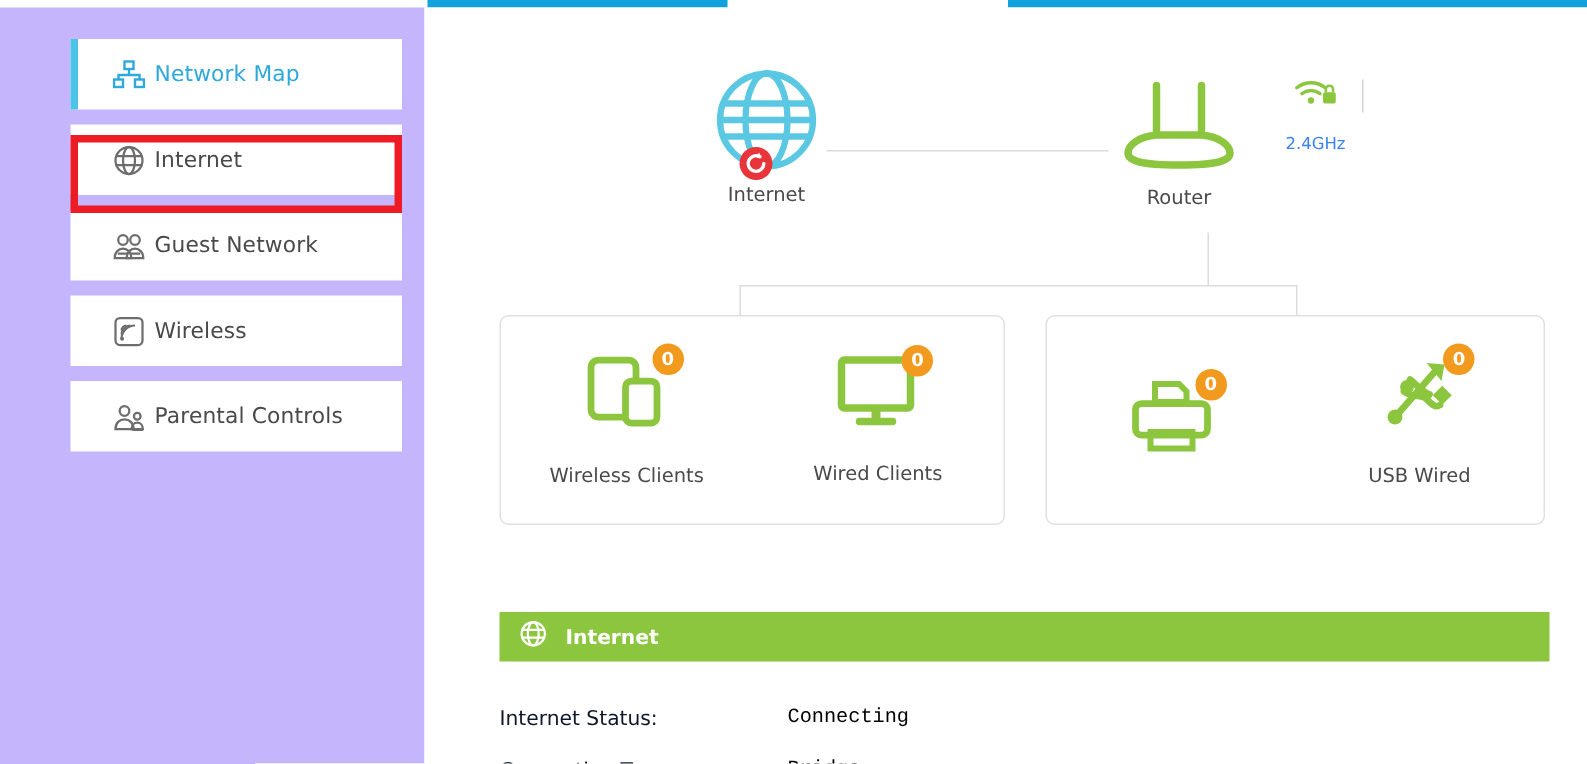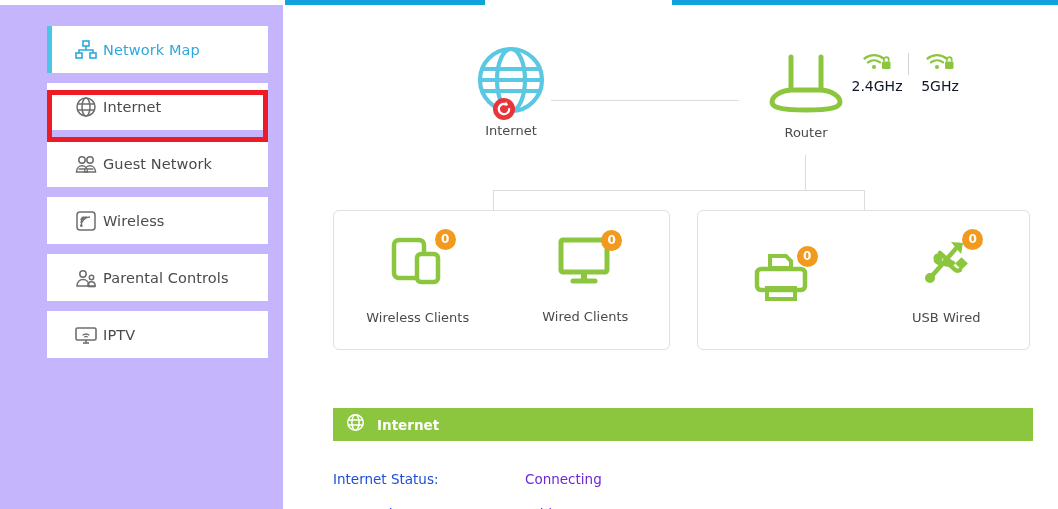--- a/index.html
+++ b/index.html
@@ -104,42 +104,42 @@
     position: absolute;
     text-align: center;
     width: 160px;
   }
   .node .caption {
     font-size: 13px;
     color: #4a4a4a;
     margin-top: 4px;
   }
   .node-internet { left: 148px; top: 40px; }
-  .node-router   { left: 443px; top: 40px; }
+  .node-router   { left: 423px; top: 40px; }
 
   .icon-wrap { position: relative; display: inline-block; }
 
   .badge-conn {
     position: absolute;
     right: 30px; bottom: -2px;
     width: 24px; height: 24px;
   }
 
   .wifi-block {
     position: absolute;
     left: 563px;
     top: 45px;
     display: flex;
     align-items: flex-start;
   }
   .wifi-item { text-align: center; width: 62px; }
   .wifi-item .lbl {
-    font-size: 14px;
-    color: #0f172a;
-    margin-top: 1px;
+    font-size: 11px;
+    color: #3b82f6;
+    margin-top: 12px;
   }
   .wifi-div {
     width: 1px;
     height: 22px;
     background: #d3d3d3;
     margin-top: 3px;
   }
 
   .link-h {
     position: absolute;
@@ -210,25 +210,26 @@
   }
   .panel-body { padding-top: 20px; }
   .row {
     display: flex;
     height: 35px;
     align-items: center;
   }
   .row .k {
     width: 192px;
     font-size: 13.5px;
-    color: #1d4ed8;
+    color: #0f172a;
   }
   .row .v {
     font-size: 13.5px;
-    color: #6d28d9;
+    color: #000000;
+    font-family: Liberation Mono, monospace;
   }
 </style>
 </head>
 <body>
 
 <div class="topbar">
   <div class="topbar-seg left"></div>
   <div class="topbar-seg right"></div>
 </div>
 
@@ -306,35 +307,20 @@
             <path d="M3 18c0-4.2 2.7-6.4 6-6.4s6 2.2 6 6.4z"></path>
             <circle cx="17.5" cy="9.5" r="2.2"></circle>
             <path d="M13.8 18c0-2.8 1.7-4.3 3.7-4.3s3.7 1.5 3.7 4.3z"></path>
             <path d="M14.2 18.6h7.2"></path>
           </g>
         </svg>
       </div>
       <div class="menu-label">Parental Controls</div>
     </div>
 
-    <div class="menu-item">
-      <div class="accent"></div>
-      <div class="menu-ico">
-        <svg width="24" height="20" viewBox="0 0 24 20">
-          <rect x="2" y="3" width="20" height="12" rx="1.5" fill="none" stroke="#6d6d6d" stroke-width="1.6"></rect>
-          <path d="M9 18h6" stroke="#6d6d6d" stroke-width="1.6"></path>
-          <path d="M12 15v3" stroke="#6d6d6d" stroke-width="1.6"></path>
-          <g fill="none" stroke="#6d6d6d" stroke-width="1.3">
-            <path d="M8.6 10.4a4.8 4.8 0 0 1 6.8 0"></path>
-            <path d="M10.4 12.2a2.3 2.3 0 0 1 3.2 0"></path>
-          </g>
-        </svg>
-      </div>
-      <div class="menu-label">IPTV</div>
-    </div>
 
   </div>
   <div class="redbox"></div>
 </div>
 
 <div class="content">
 
   <div class="topo">
 
     <div class="link-h" style="left:268px; top:95px; width:188px; height:1px;"></div>
@@ -386,34 +372,20 @@
           </g>
           <circle cx="12" cy="17" r="2.1" fill="#8CC63F"></circle>
           <g>
             <rect x="20" y="11.5" width="8.5" height="7.5" rx="1.3" fill="#8CC63F"></rect>
             <path d="M21.9 11.5v-2a2.4 2.4 0 0 1 4.8 0v2" fill="none" stroke="#8CC63F" stroke-width="1.7"></path>
           </g>
         </svg>
         <div class="lbl">2.4GHz</div>
       </div>
       <div class="wifi-div"></div>
-      <div class="wifi-item">
-        <svg width="30" height="23" viewBox="0 0 30 23">
-          <g fill="none" stroke="#8CC63F" stroke-width="2.3" stroke-linecap="round">
-            <path d="M2.5 8.5a15 15 0 0 1 19 0"></path>
-            <path d="M6 12.4a10 10 0 0 1 12 0"></path>
-          </g>
-          <circle cx="12" cy="17" r="2.1" fill="#8CC63F"></circle>
-          <g>
-            <rect x="20" y="11.5" width="8.5" height="7.5" rx="1.3" fill="#8CC63F"></rect>
-            <path d="M21.9 11.5v-2a2.4 2.4 0 0 1 4.8 0v2" fill="none" stroke="#8CC63F" stroke-width="1.7"></path>
-          </g>
-        </svg>
-        <div class="lbl">5GHz</div>
-      </div>
     </div>
   </div>
 
   <div class="cards">
 
     <div class="card left">
 
       <div class="client">
         <div class="client-ico">
           <svg width="56" height="52" viewBox="0 0 56 52">

